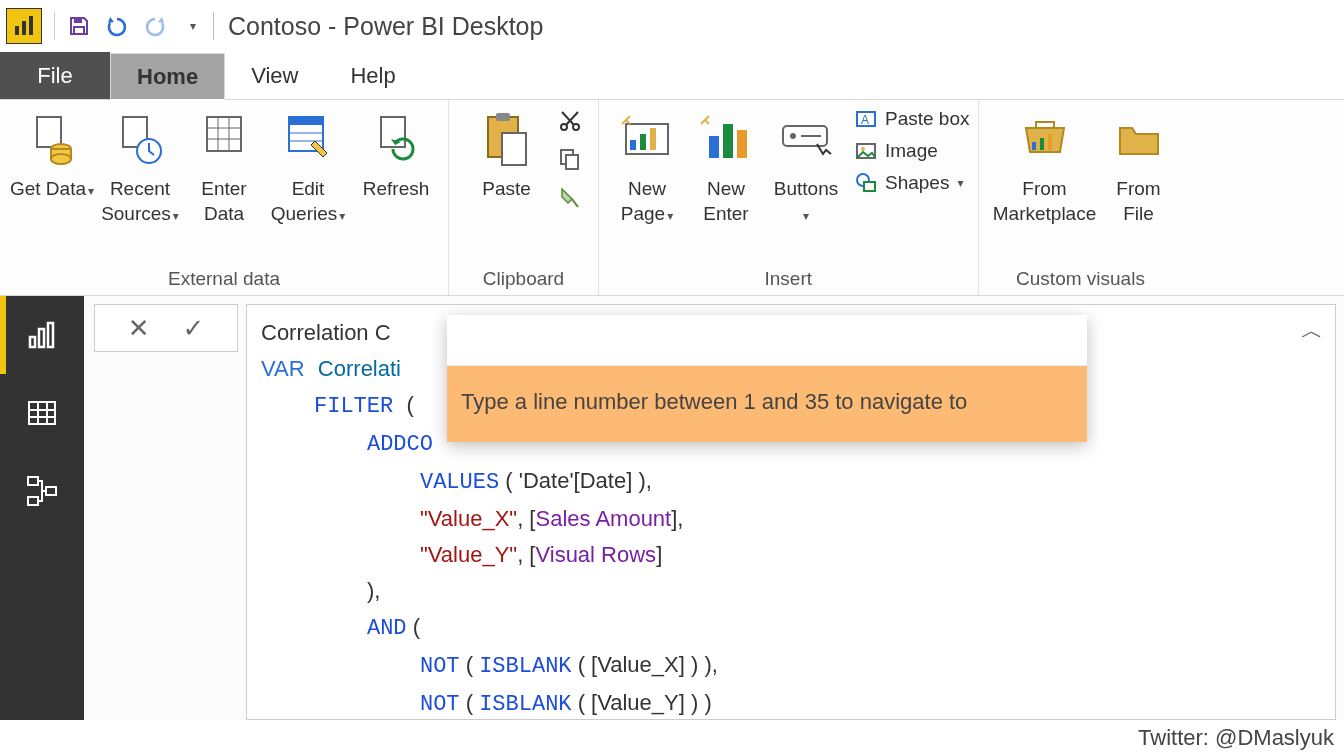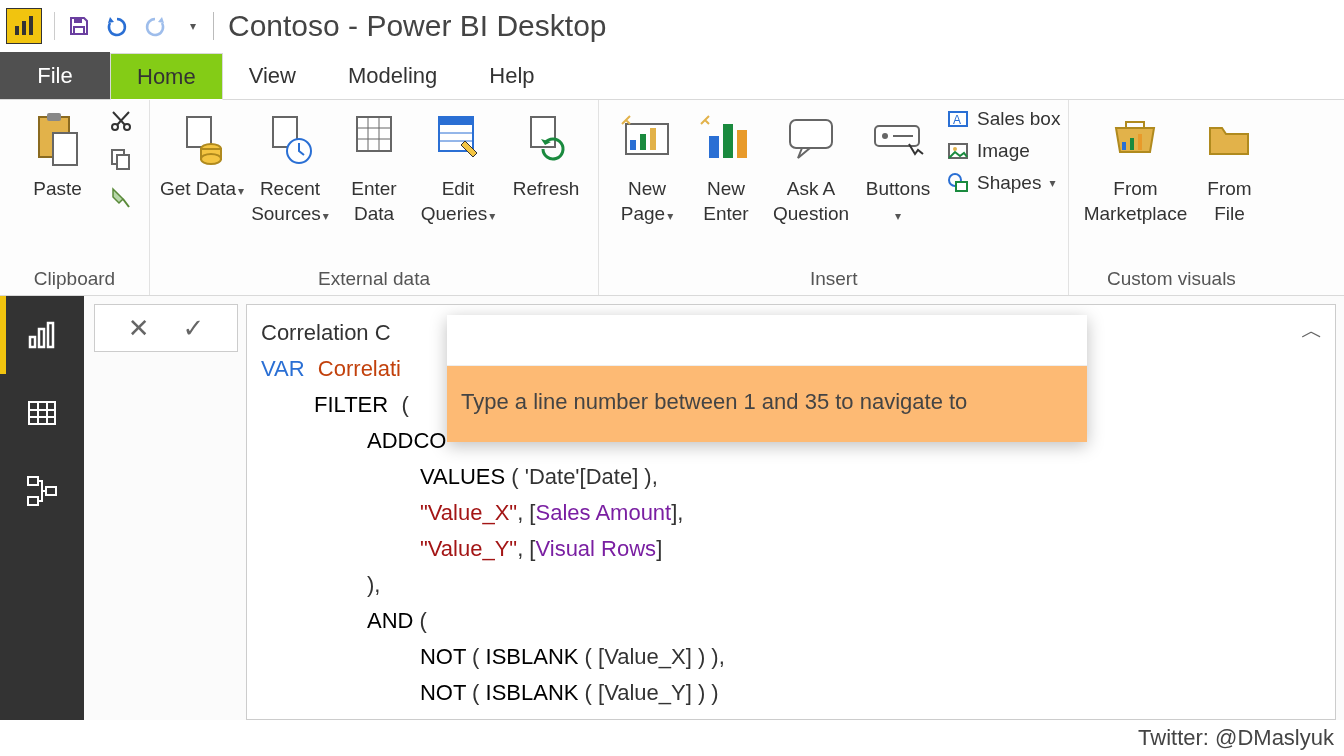--- a/index.html
+++ b/index.html
@@ -6,27 +6,27 @@
 body { width:1344px; height:756px; background:#fff; overflow:hidden; font-size:18px; color:#333; }
 
 
 .titlebar { height:52px; display:flex; align-items:center; padding:0 6px; }
 .app-icon { width:36px; height:36px; background:#f1c40f; border:1px solid #333; display:flex; align-items:center; justify-content:center; margin-right:10px; }
 .app-icon svg { width:24px; height:24px; }
 .qat { display:flex; align-items:center; gap:10px; }
 .qat .qbtn { width:28px; height:28px; display:flex; align-items:center; justify-content:center; color:#2a5da8; }
 .qat .qbtn svg { width:24px; height:24px; }
 .title-sep { width:1px; height:28px; background:#bbb; margin:0 14px 0 6px; }
-.title-text { font-size:30px; color:#444; }
+.title-text { font-size:25px; color:#444; }
 
 
 .tabs { height:48px; display:flex; align-items:stretch; border-bottom:1px solid #d9d9d9; }
 .tab { padding:0 26px; display:flex; align-items:center; font-size:22px; color:#333; cursor:pointer; }
 .tab.file { background:#505050; color:#fff; width:110px; justify-content:center; }
-.tab.active { background:#84cc16; border:1px solid #d9d9d9; border-bottom:1px solid #fff; position:relative; top:1px; }
+.tab.active { background:#a3a3a3; border:1px solid #d9d9d9; border-bottom:1px solid #fff; position:relative; top:1px;font-weight:bold; }
 
 
 .ribbon { height:196px; display:flex; border-bottom:1px solid #d9d9d9; background:#fdfdfd; }
 .group { border-right:1px solid #e2e2e2; display:flex; flex-direction:column; align-items:center; justify-content:space-between; padding:6px 8px 4px; }
 .group-body { display:flex; align-items:flex-start; }
 .group-label { font-size:19px; color:#555; padding:2px 0 1px; }
 .big-btn { display:flex; flex-direction:column; align-items:center; justify-content:flex-start; width:88px; text-align:center; cursor:pointer; }
 .big-btn .bicon { height:66px; display:flex; align-items:center; justify-content:center; }
 .big-btn .blabel { font-size:19px; line-height:25px; color:#333; margin-top:4px; }
 .big-btn .drop::after { content:"▾"; font-size:12px; color:#555; margin-left:2px; }
@@ -43,22 +43,22 @@
 .side-nav .nav-item { height:78px; display:flex; align-items:center; justify-content:center; cursor:pointer; }
 .side-nav .nav-item svg { stroke:#fff; fill:none; }
 .side-nav .nav-item.active::before { content:""; position:absolute; left:0; width:6px; height:78px; background:#f1c40f; }
 .editor-wrap { flex:1; position:relative; background:#f9f9f9; }
 .formula-head { display:flex; align-items:flex-start; background:#fbfbfb; height:100%; }
 .fx-btns { width:144px; min-width:144px; height:48px; border:1px solid #ccc; background:#fff; display:flex; align-items:center; justify-content:space-evenly; margin:8px 0 0 10px; }
 .fx-btns span { font-size:26px; color:#666; cursor:pointer; }
 .code-box { flex:1; margin:8px 8px 0 8px; border:1px solid #ccc; background:#fff; padding:10px 14px; font-family:Consolas,monospace; font-size:22px; line-height:36px; position:relative; height:calc(100% - 8px); overflow:hidden; }
 .code-box .chev { position:absolute; right:12px; top:8px; color:#666; font-size:22px; cursor:pointer; }
 .tok-kw { color:#2a6fd4; }
-.tok-fn { color:#000000; }
-.tok-var { color:#c2410c; }
+.tok-fn { color:#1d4ed8;font-family:Liberation Mono, monospace; }
+.tok-var { color:#0369a1; }
 .tok-str { color:#a31515; }
 .tok-id { color:#7a1fa2; }
 .goto-box { position:absolute; top:10px; left:200px; width:640px; background:#fdba74; box-shadow:0 4px 16px rgba(0,0,0,.25); z-index:10; }
 .goto-input { width:100%; border:none; outline:none; padding:12px 14px; font-size:22px; border-bottom:1px solid #eee; }
 .goto-hint { padding:18px 14px 22px; font-size:22px; color:#444; }
 
 
 .footer { height:36px; display:flex; align-items:center; justify-content:flex-end; padding-right:10px; font-size:22px; color:#444; }
 </style>
 </head>
@@ -96,25 +96,85 @@
     <span class="qbtn" style="color:#555;font-size:12px">▾</span>
   </div>
   <span class="title-sep"></span>
   <span class="title-text">Contoso - Power BI Desktop</span>
 </div>
 
 <div class="tabs">
   <div class="tab file">File</div>
   <div class="tab active">Home</div>
   <div class="tab">View</div>
-  <div class="tab">Modeling</div>
   <div class="tab">Help</div>
 </div>
 
 <div class="ribbon">
+
+  <div class="group">
+    <div class="group-body">
+      <div class="big-btn">
+        <div class="bicon">
+            <svg width="46" height="56" viewBox="0 0 46 56">
+              <rect x="8" y="6" width="24" height="30" fill="#fff" stroke="#666" stroke-width="2"></rect>
+              <ellipse cx="32" cy="38" rx="10" ry="5" fill="#f4c542" stroke="#b08a1e" stroke-width="2"></ellipse>
+              <rect x="22" y="38" width="20" height="10" fill="#f4c542" stroke="#b08a1e" stroke-width="2"></rect>
+              <ellipse cx="32" cy="48" rx="10" ry="5" fill="#f4c542" stroke="#b08a1e" stroke-width="2"></ellipse>
+            </svg>
+          </div>
+        <div class="blabel"><span>Get Data</span><span class="drop"></span></div>
+      </div>
+      <div class="big-btn">
+        <div class="bicon">
+            <svg width="46" height="56" viewBox="0 0 46 56">
+              <rect x="6" y="6" width="24" height="30" fill="#fff" stroke="#666" stroke-width="2"></rect>
+              <circle cx="32" cy="40" r="12" fill="#fff" stroke="#2a6fd4" stroke-width="2"></circle>
+              <path d="M32 32v8l5 4" stroke="#2a6fd4" stroke-width="2" fill="none"></path>
+            </svg>
+          </div>
+        <div class="blabel"><span>Recent Sources</span><span class="drop"></span></div>
+      </div>
+      <div class="big-btn" style="width:80px">
+        <div class="bicon">
+            <svg width="46" height="56" viewBox="0 0 46 56">
+              <rect x="6" y="6" width="34" height="34" fill="#fff" stroke="#666" stroke-width="2"></rect>
+              <line x1="6" y1="17" x2="40" y2="17" stroke="#666"></line>
+              <line x1="6" y1="28" x2="40" y2="28" stroke="#666"></line>
+              <line x1="17" y1="6" x2="17" y2="40" stroke="#666"></line>
+              <line x1="28" y1="6" x2="28" y2="40" stroke="#666"></line>
+            </svg>
+          </div>
+        <div class="blabel">Enter Data</div>
+      </div>
+      <div class="big-btn">
+        <div class="bicon">
+            <svg width="46" height="56" viewBox="0 0 46 56">
+              <rect x="4" y="6" width="34" height="34" fill="#fff" stroke="#2a6fd4" stroke-width="2"></rect>
+              <rect x="4" y="6" width="34" height="8" fill="#2a6fd4"></rect>
+              <line x1="4" y1="22" x2="38" y2="22" stroke="#2a6fd4"></line>
+              <line x1="4" y1="30" x2="38" y2="30" stroke="#2a6fd4"></line>
+              <path d="M30 30l12 12-4 4-12-12z" fill="#f4c542" stroke="#333"></path>
+            </svg>
+          </div>
+        <div class="blabel"><span>Edit Queries</span><span class="drop"></span></div>
+      </div>
+      <div class="big-btn" style="width:88px">
+        <div class="bicon">
+            <svg width="46" height="56" viewBox="0 0 46 56">
+              <rect x="8" y="6" width="24" height="30" fill="#fff" stroke="#666" stroke-width="2"></rect>
+              <path d="M20 38a10 10 0 1 0 2-6" fill="none" stroke="#1a8a3e" stroke-width="3"></path>
+              <path d="M18 28l4 6 6-3z" fill="#1a8a3e"></path>
+            </svg>
+          </div>
+        <div class="blabel">Refresh</div>
+      </div>
+    </div>
+    <div class="group-label">External data</div>
+  </div>
 
   <div class="group" style="width:150px">
     <div class="group-body">
       <div class="big-btn">
         <div class="bicon">
             <svg width="46" height="56" viewBox="0 0 46 56">
               <rect x="4" y="6" width="30" height="40" fill="#e2b24a" stroke="#8a6a20" stroke-width="2"></rect>
               <rect x="12" y="2" width="14" height="8" fill="#888" rx="2"></rect>
               <rect x="18" y="22" width="24" height="32" fill="#fff" stroke="#666" stroke-width="2"></rect>
             </svg>
@@ -141,81 +201,20 @@
               <path d="M14 14l6 8" stroke="#5a8a3a" stroke-width="2"></path>
             </svg>
           </span>
       </div>
     </div>
     <div class="group-label">Clipboard</div>
   </div>
 
   <div class="group">
     <div class="group-body">
-      <div class="big-btn">
-        <div class="bicon">
-            <svg width="46" height="56" viewBox="0 0 46 56">
-              <rect x="8" y="6" width="24" height="30" fill="#fff" stroke="#666" stroke-width="2"></rect>
-              <ellipse cx="32" cy="38" rx="10" ry="5" fill="#f4c542" stroke="#b08a1e" stroke-width="2"></ellipse>
-              <rect x="22" y="38" width="20" height="10" fill="#f4c542" stroke="#b08a1e" stroke-width="2"></rect>
-              <ellipse cx="32" cy="48" rx="10" ry="5" fill="#f4c542" stroke="#b08a1e" stroke-width="2"></ellipse>
-            </svg>
-          </div>
-        <div class="blabel"><span>Get Data</span><span class="drop"></span></div>
-      </div>
-      <div class="big-btn">
-        <div class="bicon">
-            <svg width="46" height="56" viewBox="0 0 46 56">
-              <rect x="6" y="6" width="24" height="30" fill="#fff" stroke="#666" stroke-width="2"></rect>
-              <circle cx="32" cy="40" r="12" fill="#fff" stroke="#2a6fd4" stroke-width="2"></circle>
-              <path d="M32 32v8l5 4" stroke="#2a6fd4" stroke-width="2" fill="none"></path>
-            </svg>
-          </div>
-        <div class="blabel"><span>Recent Sources</span><span class="drop"></span></div>
-      </div>
-      <div class="big-btn" style="width:80px">
-        <div class="bicon">
-            <svg width="46" height="56" viewBox="0 0 46 56">
-              <rect x="6" y="6" width="34" height="34" fill="#fff" stroke="#666" stroke-width="2"></rect>
-              <line x1="6" y1="17" x2="40" y2="17" stroke="#666"></line>
-              <line x1="6" y1="28" x2="40" y2="28" stroke="#666"></line>
-              <line x1="17" y1="6" x2="17" y2="40" stroke="#666"></line>
-              <line x1="28" y1="6" x2="28" y2="40" stroke="#666"></line>
-            </svg>
-          </div>
-        <div class="blabel">Enter Data</div>
-      </div>
-      <div class="big-btn">
-        <div class="bicon">
-            <svg width="46" height="56" viewBox="0 0 46 56">
-              <rect x="4" y="6" width="34" height="34" fill="#fff" stroke="#2a6fd4" stroke-width="2"></rect>
-              <rect x="4" y="6" width="34" height="8" fill="#2a6fd4"></rect>
-              <line x1="4" y1="22" x2="38" y2="22" stroke="#2a6fd4"></line>
-              <line x1="4" y1="30" x2="38" y2="30" stroke="#2a6fd4"></line>
-              <path d="M30 30l12 12-4 4-12-12z" fill="#f4c542" stroke="#333"></path>
-            </svg>
-          </div>
-        <div class="blabel"><span>Edit Queries</span><span class="drop"></span></div>
-      </div>
-      <div class="big-btn" style="width:88px">
-        <div class="bicon">
-            <svg width="46" height="56" viewBox="0 0 46 56">
-              <rect x="8" y="6" width="24" height="30" fill="#fff" stroke="#666" stroke-width="2"></rect>
-              <path d="M20 38a10 10 0 1 0 2-6" fill="none" stroke="#1a8a3e" stroke-width="3"></path>
-              <path d="M18 28l4 6 6-3z" fill="#1a8a3e"></path>
-            </svg>
-          </div>
-        <div class="blabel">Refresh</div>
-      </div>
-    </div>
-    <div class="group-label">External data</div>
-  </div>
-
-  <div class="group">
-    <div class="group-body">
       <div class="big-btn" style="width:80px">
         <div class="bicon">
             <svg width="54" height="50" viewBox="0 0 54 50">
               <rect x="6" y="10" width="42" height="30" fill="#fff" stroke="#666" stroke-width="2"></rect>
               <rect x="10" y="26" width="6" height="10" fill="#2a6fd4"></rect>
               <rect x="20" y="20" width="6" height="16" fill="#1a8a3e"></rect>
               <rect x="30" y="14" width="6" height="22" fill="#e2b24a"></rect>
               <path d="M6 6l4 4M2 10l4-4M10 2l-4 4" stroke="#e2b24a" stroke-width="2"></path>
             </svg>
           </div>
@@ -224,50 +223,41 @@
       <div class="big-btn" style="width:78px">
         <div class="bicon">
             <svg width="54" height="50" viewBox="0 0 54 50">
               <rect x="10" y="22" width="10" height="22" fill="#2a6fd4"></rect>
               <rect x="24" y="10" width="10" height="34" fill="#1a8a3e"></rect>
               <rect x="38" y="16" width="10" height="28" fill="#e89a2a"></rect>
               <path d="M6 6l4 4M2 10l4-4M10 2l-4 4" stroke="#e2b24a" stroke-width="2"></path>
             </svg>
           </div>
         <div class="blabel">New Enter</div>
-      </div>
-      <div class="big-btn" style="width:92px">
-        <div class="bicon">
-            <svg width="50" height="46" viewBox="0 0 50 46">
-              <rect x="4" y="4" width="42" height="28" rx="6" fill="#fff" stroke="#666" stroke-width="2"></rect>
-              <path d="M16 32l-4 10 12-10z" fill="#fff" stroke="#666" stroke-width="2"></path>
-            </svg>
-          </div>
-        <div class="blabel">Ask A Question</div>
       </div>
       <div class="big-btn" style="width:82px">
         <div class="bicon">
             <svg width="54" height="46" viewBox="0 0 54 46">
               <rect x="4" y="10" width="44" height="20" rx="4" fill="#fff" stroke="#666" stroke-width="2"></rect>
               <circle cx="14" cy="20" r="3" fill="#666"></circle>
               <line x1="22" y1="20" x2="42" y2="20" stroke="#666" stroke-width="2"></line>
               <path d="M38 28l6 10 3-4 5 4" fill="none" stroke="#333" stroke-width="2"></path>
             </svg>
           </div>
         <div class="blabel"><span>Buttons</span><br><span style="font-size:12px;color:#555">▾</span></div>
       </div>
       <div class="insert-small">
         <div class="ins-row">
             <span class="ic">
               <svg width="24" height="24" viewBox="0 0 24 24">
                 <rect x="3" y="5" width="18" height="14" fill="#fff" stroke="#2a6fd4" stroke-width="2"></rect>
                 <text x="7" y="17" font-size="12" fill="#2a6fd4">A</text>
               </svg>
             </span>
-            <span>Sales box</span>
+            <span>Paste box</span>
           </div>
         <div class="ins-row">
             <span class="ic">
               <svg width="24" height="24" viewBox="0 0 24 24">
                 <rect x="3" y="5" width="18" height="14" fill="#fff" stroke="#666" stroke-width="2"></rect>
                 <circle cx="9" cy="10" r="2" fill="#e2b24a"></circle>
                 <path d="M3 19l6-6 5 4 4-3 3 4" fill="none" stroke="#1a8a3e" stroke-width="2"></path>
               </svg>
             </span>
             <span>Image</span>

